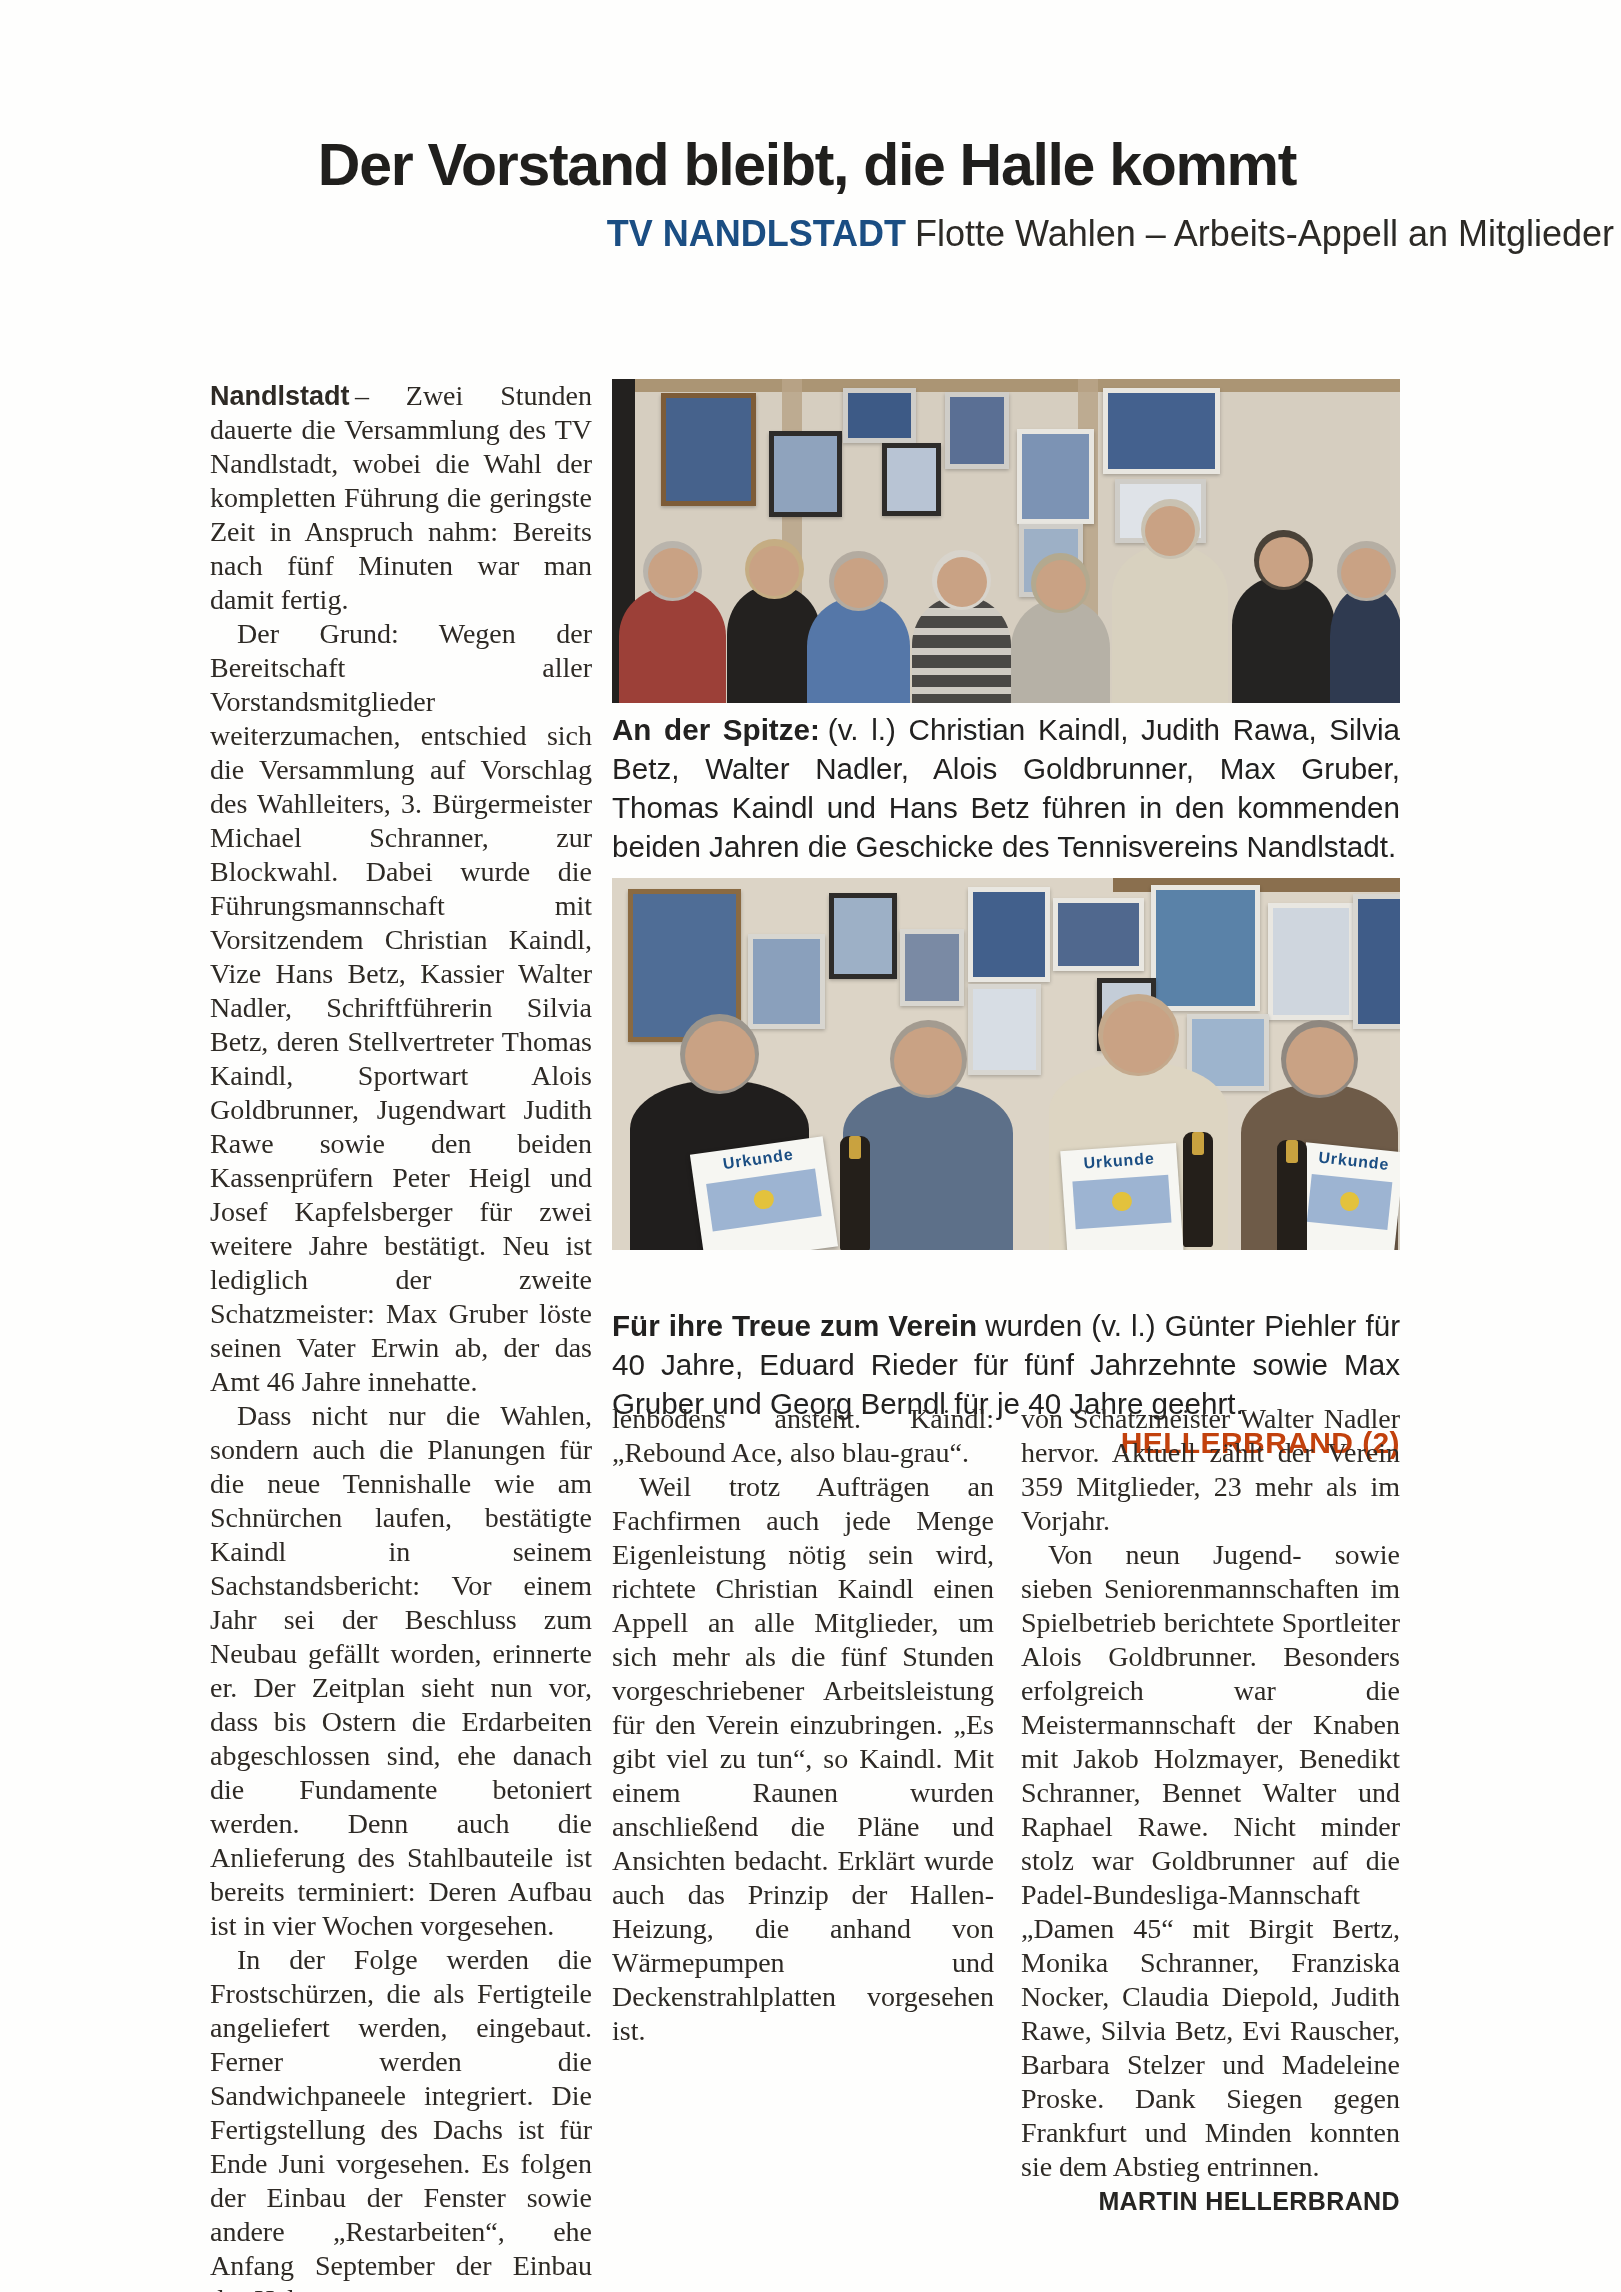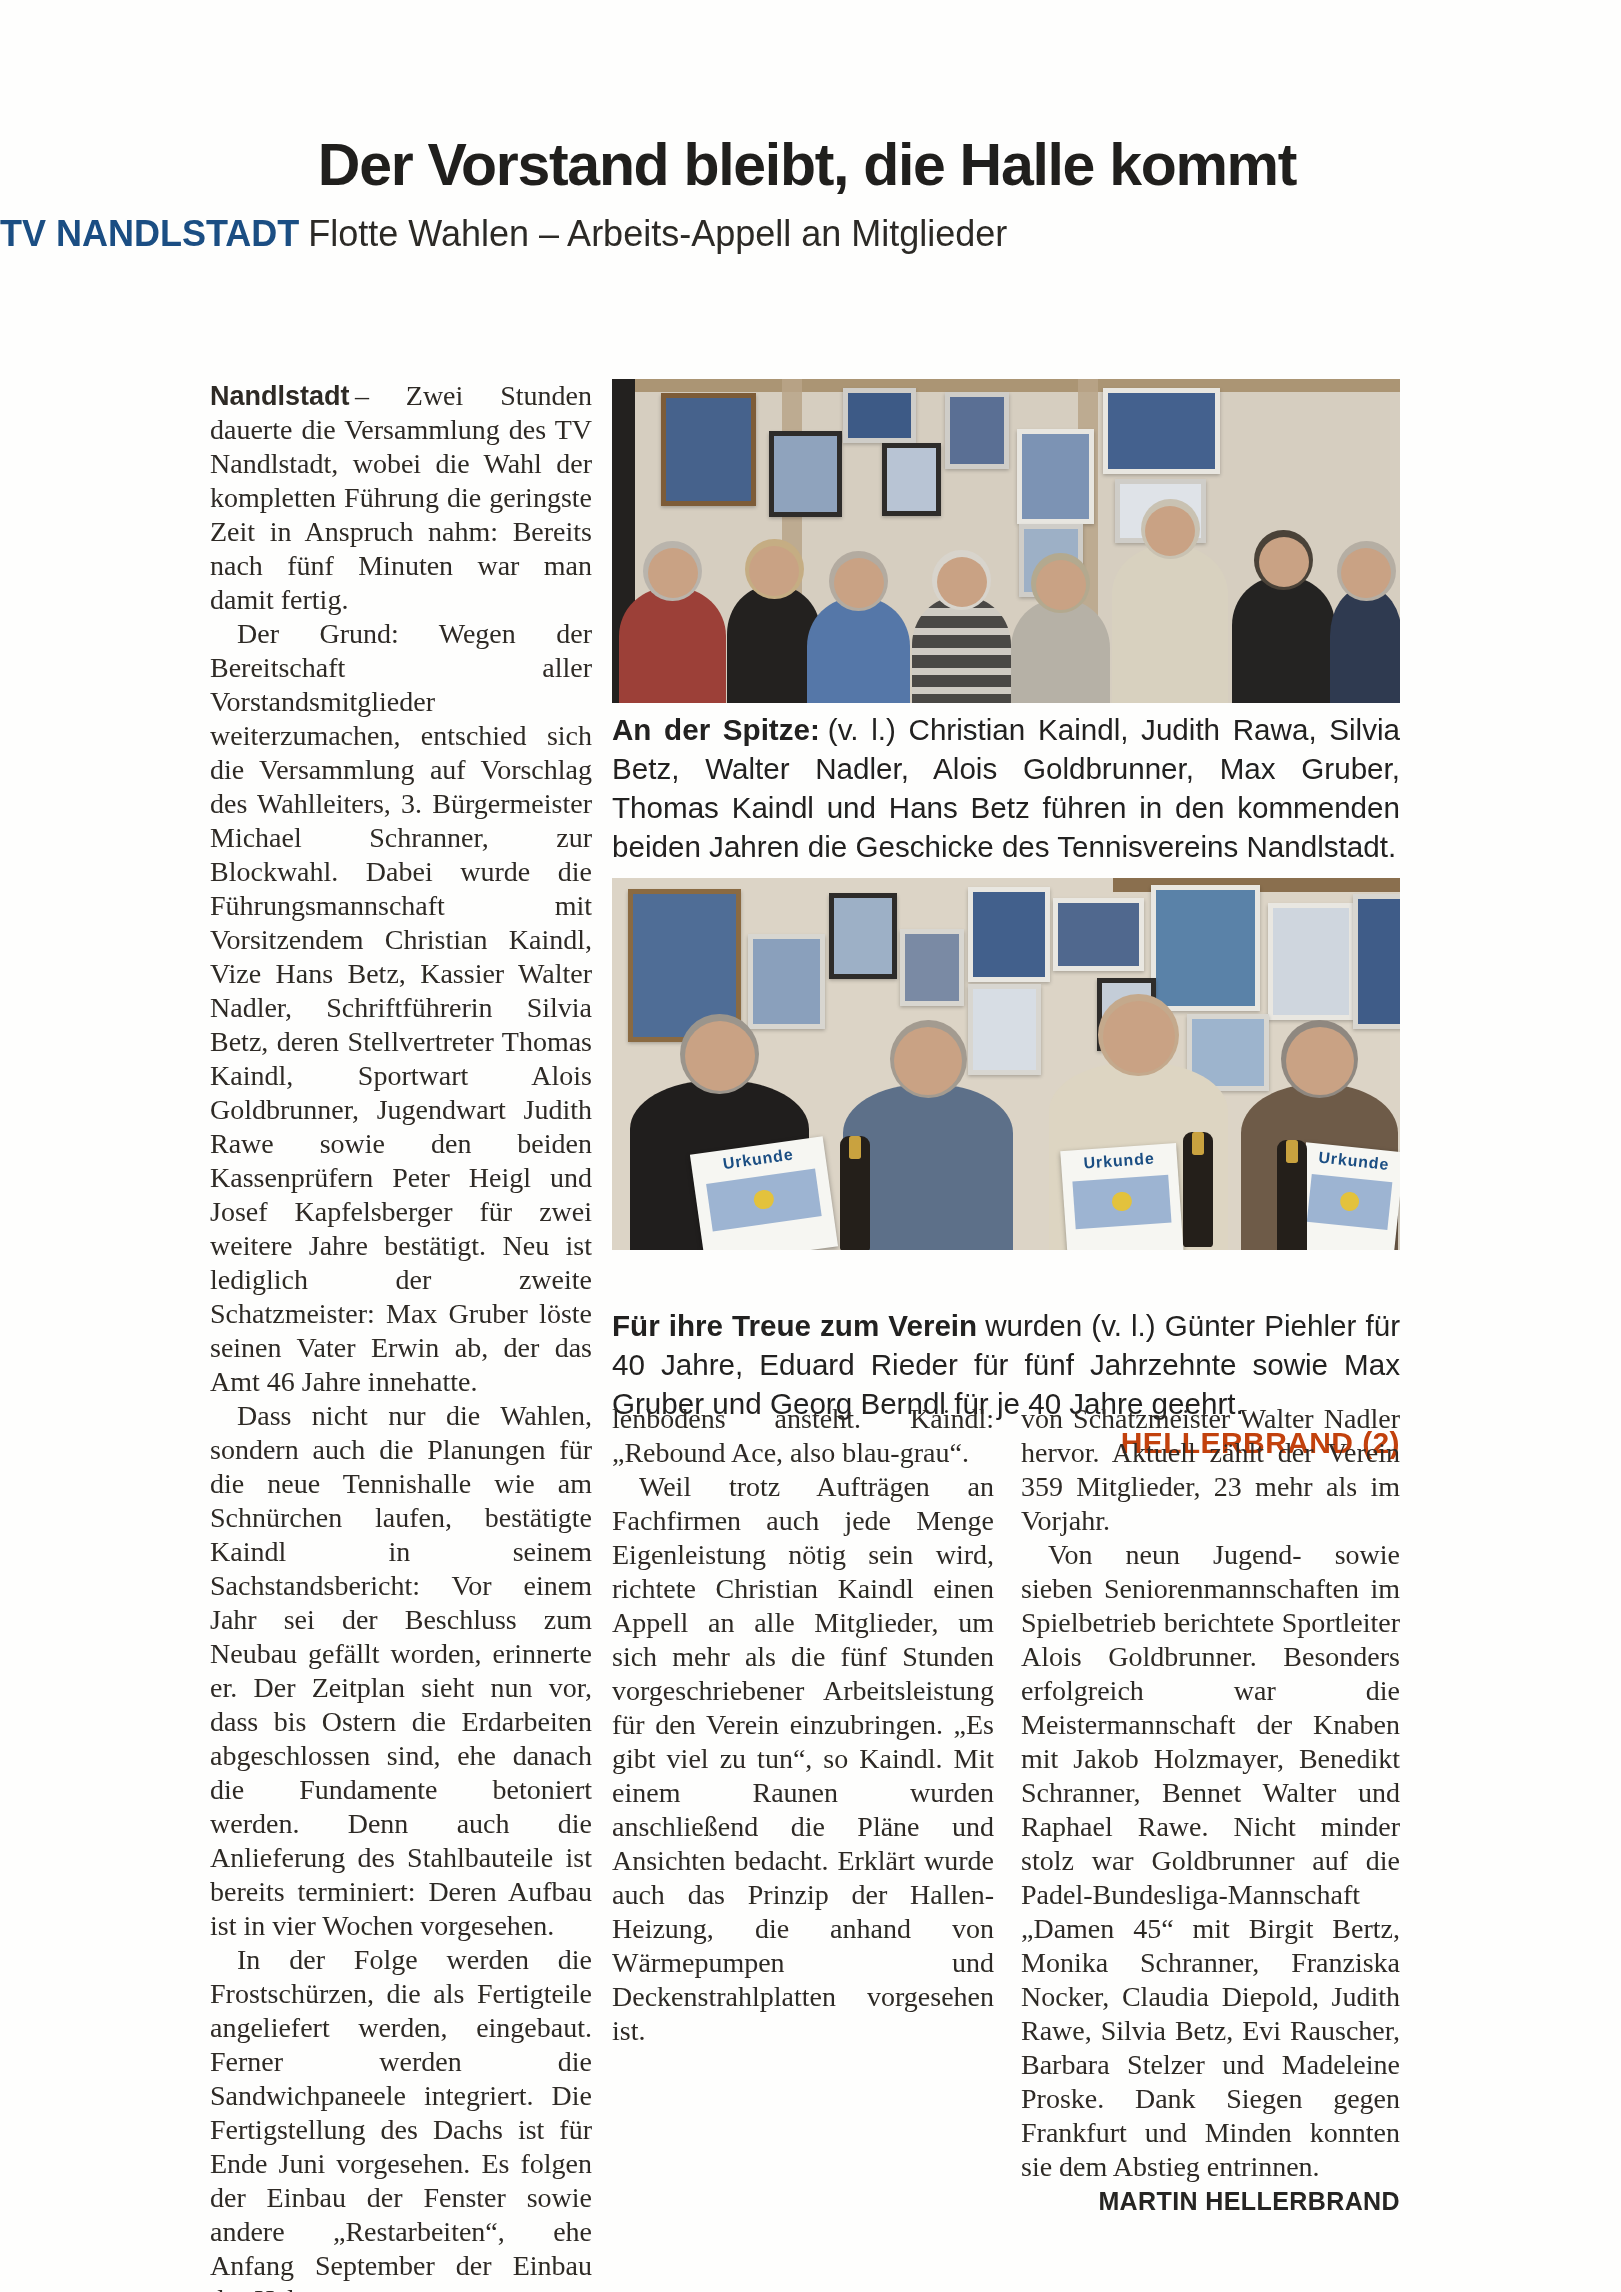--- a/index.html
+++ b/index.html
@@ -3,21 +3,21 @@
 <meta charset="utf-8">
 <style>
   html,body{margin:0;padding:0;background:#ffffff;}
   .page{position:relative;width:1621px;height:2293px;background:#fefefd;
         font-family:"Liberation Serif", serif;color:#2e2a25;overflow:hidden;}
 
   .headline{position:absolute;left:0;top:131px;width:1614px;margin:0;
             text-align:center;font-family:"Liberation Sans", sans-serif;
             font-weight:700;font-size:59px;letter-spacing:-1.3px;color:#201f1d;}
   .subhead{position:absolute;left:0;top:213px;width:1614px;
-           text-align:left;font-family:"Liberation Sans", sans-serif;
+           text-align:right;font-family:"Liberation Sans", sans-serif;
            font-size:36px;color:#2c2a26;}
   .kicker{font-weight:700;color:#1b4e83;margin-right:9px;}
 
   .col{position:absolute;top:379px;width:382px;}
   .col1{left:210px;}
   .col2{left:612px;top:1402px;}
   .col3{left:1021px;top:1402px;width:379px;}
   .para{margin:0;font-size:28px;line-height:34px;text-align:justify;
         hyphens:auto;-webkit-hyphens:auto;overflow-wrap:break-word;}
   .ind{text-indent:27px;}

